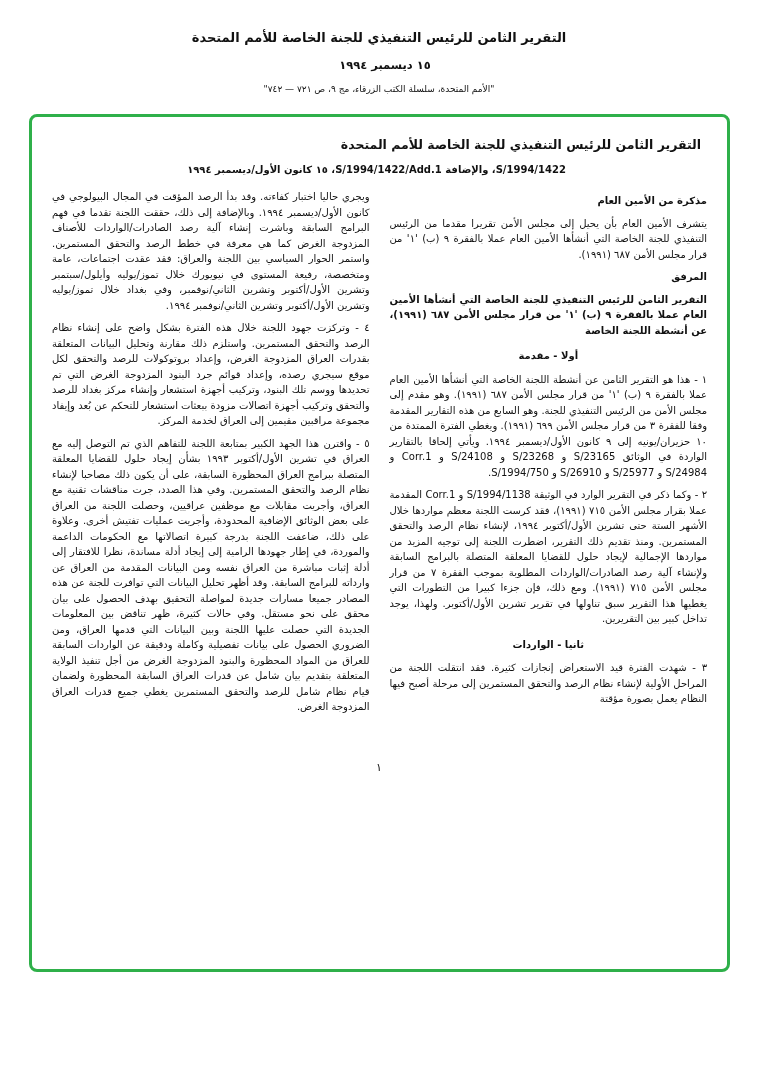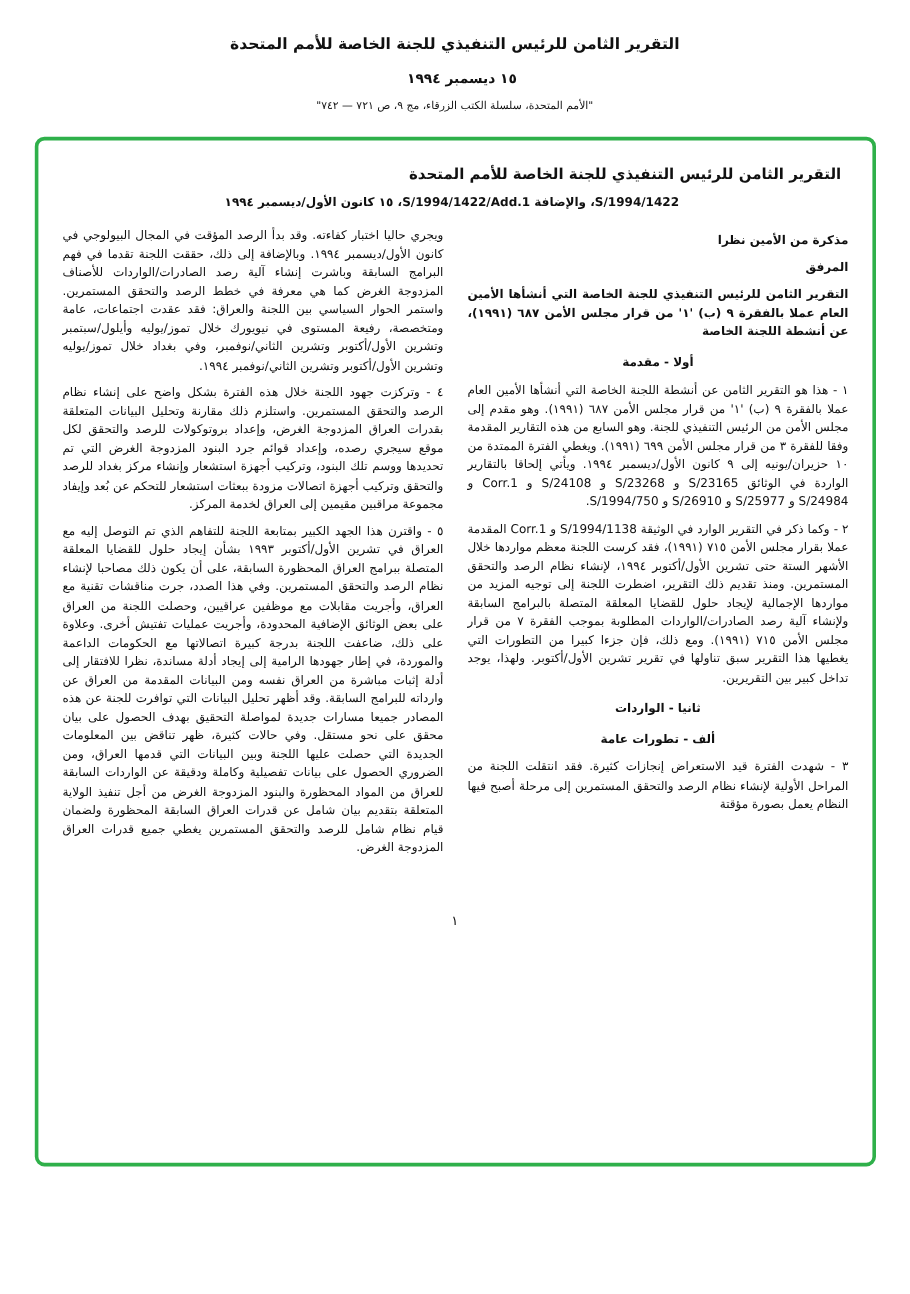--- a/index.html
+++ b/index.html
@@ -77,28 +77,28 @@
     <div class="h-title">التقرير الثامن للرئيس التنفيذي للجنة الخاصة للأمم المتحدة</div>
     <div class="h-date">١٥ ديسمبر ١٩٩٤</div>
     <div class="h-source">"الأمم المتحدة، سلسلة الكتب الزرقاء، مج ٩، ص ٧٢١ — ٧٤٢"</div>
   </header>
 
   <section class="frame" style="border-color: rgb(47, 176, 74);">
     <div class="doc-title">التقرير الثامن للرئيس التنفيذي للجنة الخاصة للأمم المتحدة</div>
     <div class="doc-ref">S/1994/1422، والإضافة S/1994/1422/Add.1، ١٥ كانون الأول/ديسمبر ١٩٩٤</div>
     <div class="columns">
       <div class="col" id="col-right">
-          <div class="block heading-right">مذكرة من الأمين نظرا</div>
+          <div class="block heading-right">مذكرة من الأمين العام</div>
+          <div class="block para">يتشرف الأمين العام بأن يحيل إلى مجلس الأمن تقريرا مقدما من الرئيس التنفيذي للجنة الخاصة التي أنشأها الأمين العام عملا بالفقرة ٩ (ب) '١' من قرار مجلس الأمن ٦٨٧ (١٩٩١).</div>
           <div class="block heading-right">المرفق</div>
           <div class="block para-bold">التقرير الثامن للرئيس التنفيذي للجنة الخاصة التي أنشأها الأمين العام عملا بالفقرة ٩ (ب) '١' من قرار مجلس الأمن ٦٨٧ (١٩٩١)، عن أنشطة اللجنة الخاصة</div>
           <div class="block heading-center">أولا - مقدمة</div>
           <div class="block para">١ - هذا هو التقرير الثامن عن أنشطة اللجنة الخاصة التي أنشأها الأمين العام عملا بالفقرة ٩ (ب) '١' من قرار مجلس الأمن ٦٨٧ (١٩٩١). وهو مقدم إلى مجلس الأمن من الرئيس التنفيذي للجنة. وهو السابع من هذه التقارير المقدمة وفقا للفقرة ٣ من قرار مجلس الأمن ٦٩٩ (١٩٩١). ويغطي الفترة الممتدة من ١٠ حزيران/يونيه إلى ٩ كانون الأول/ديسمبر ١٩٩٤. ويأتي إلحاقا بالتقارير الواردة في الوثائق S/23165 و S/23268 و S/24108 و Corr.1 و S/24984 و S/25977 و S/26910 و S/1994/750.</div>
           <div class="block para">٢ - وكما ذكر في التقرير الوارد في الوثيقة S/1994/1138 و Corr.1 المقدمة عملا بقرار مجلس الأمن ٧١٥ (١٩٩١)، فقد كرست اللجنة معظم مواردها خلال الأشهر الستة حتى تشرين الأول/أكتوبر ١٩٩٤، لإنشاء نظام الرصد والتحقق المستمرين. ومنذ تقديم ذلك التقرير، اضطرت اللجنة إلى توجيه المزيد من مواردها الإجمالية لإيجاد حلول للقضايا المعلقة المتصلة بالبرامج السابقة ولإنشاء آلية رصد الصادرات/الواردات المطلوبة بموجب الفقرة ٧ من قرار مجلس الأمن ٧١٥ (١٩٩١). ومع ذلك، فإن جزءا كبيرا من التطورات التي يغطيها هذا التقرير سبق تناولها في تقرير تشرين الأول/أكتوبر. ولهذا، يوجد تداخل كبير بين التقريرين.</div>
           <div class="block heading-center">ثانيا - الواردات</div>
-          <div class="block heading-center">ألف - تطورات عامة</div>
           <div class="block para">٣ - شهدت الفترة قيد الاستعراض إنجازات كثيرة. فقد انتقلت اللجنة من المراحل الأولية لإنشاء نظام الرصد والتحقق المستمرين إلى مرحلة أصبح فيها النظام يعمل بصورة مؤقتة</div>
         </div>
       <div class="col" id="col-left">
           <div class="block para">ويجري حاليا اختبار كفاءته. وقد بدأ الرصد المؤقت في المجال البيولوجي في كانون الأول/ديسمبر ١٩٩٤. وبالإضافة إلى ذلك، حققت اللجنة تقدما في فهم البرامج السابقة وباشرت إنشاء آلية رصد الصادرات/الواردات للأصناف المزدوجة الغرض كما هي معرفة في خطط الرصد والتحقق المستمرين. واستمر الحوار السياسي بين اللجنة والعراق: فقد عقدت اجتماعات، عامة ومتخصصة، رفيعة المستوى في نيويورك خلال تموز/يوليه وأيلول/سبتمبر وتشرين الأول/أكتوبر وتشرين الثاني/نوفمبر، وفي بغداد خلال تموز/يوليه وتشرين الأول/أكتوبر وتشرين الثاني/نوفمبر ١٩٩٤.</div>
           <div class="block para">٤ - وتركزت جهود اللجنة خلال هذه الفترة بشكل واضح على إنشاء نظام الرصد والتحقق المستمرين. واستلزم ذلك مقارنة وتحليل البيانات المتعلقة بقدرات العراق المزدوجة الغرض، وإعداد بروتوكولات للرصد والتحقق لكل موقع سيجري رصده، وإعداد قوائم جرد البنود المزدوجة الغرض التي تم تحديدها ووسم تلك البنود، وتركيب أجهزة استشعار وإنشاء مركز بغداد للرصد والتحقق وتركيب أجهزة اتصالات مزودة ببعثات استشعار للتحكم عن بُعد وإيفاد مجموعة مراقبين مقيمين إلى العراق لخدمة المركز.</div>
           <div class="block para">٥ - واقترن هذا الجهد الكبير بمتابعة اللجنة للتفاهم الذي تم التوصل إليه مع العراق في تشرين الأول/أكتوبر ١٩٩٣ بشأن إيجاد حلول للقضايا المعلقة المتصلة ببرامج العراق المحظورة السابقة، على أن يكون ذلك مصاحبا لإنشاء نظام الرصد والتحقق المستمرين. وفي هذا الصدد، جرت مناقشات تقنية مع العراق، وأجريت مقابلات مع موظفين عراقيين، وحصلت اللجنة من العراق على بعض الوثائق الإضافية المحدودة، وأجريت عمليات تفتيش أخرى. وعلاوة على ذلك، ضاعفت اللجنة بدرجة كبيرة اتصالاتها مع الحكومات الداعمة والموردة، في إطار جهودها الرامية إلى إيجاد أدلة مساندة، نظرا للافتقار إلى أدلة إثبات مباشرة من العراق نفسه ومن البيانات المقدمة من العراق عن وارداته للبرامج السابقة. وقد أظهر تحليل البيانات التي توافرت للجنة عن هذه المصادر جميعا مسارات جديدة لمواصلة التحقيق بهدف الحصول على بيان محقق على نحو مستقل. وفي حالات كثيرة، ظهر تناقض بين المعلومات الجديدة التي حصلت عليها اللجنة وبين البيانات التي قدمها العراق، ومن الضروري الحصول على بيانات تفصيلية وكاملة ودقيقة عن الواردات السابقة للعراق من المواد المحظورة والبنود المزدوجة الغرض من أجل تنفيذ الولاية المتعلقة بتقديم بيان شامل عن قدرات العراق السابقة المحظورة ولضمان قيام نظام شامل للرصد والتحقق المستمرين يغطي جميع قدرات العراق المزدوجة الغرض.</div>
         </div>
     </div>
   </section>
 

